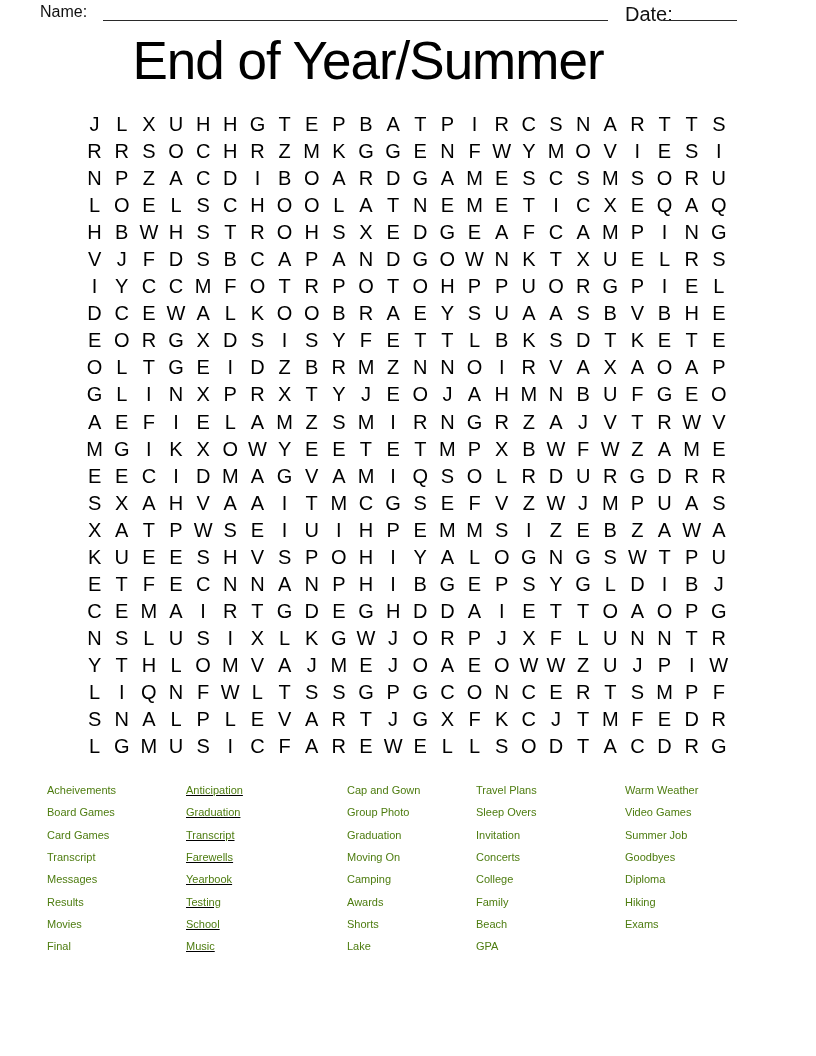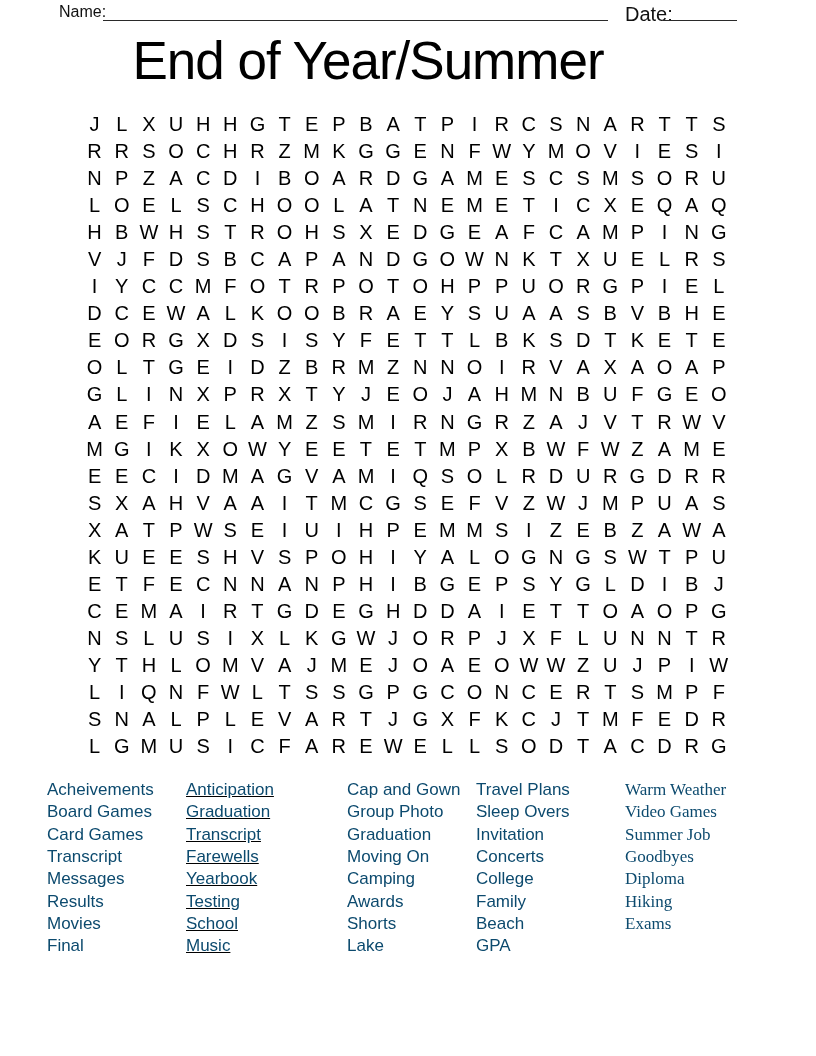--- a/index.html
+++ b/index.html
@@ -7,21 +7,21 @@
     position:relative;
     width:816px; height:1056px;
     background:#ffffff;
     color:#000;
     font-family:"Liberation Sans", sans-serif;
     overflow:hidden;
   }
   
   .name-label {
     position:absolute; left:40px; top:3px;
-    font-size:16px; color:#111;margin-left:19px;
+    font-size:16px; color:#111;
   }
   .name-line {
     position:absolute; left:103px; top:2px;
     width:505px; height:18px;
     border-bottom:1.5px solid #2a2a2a;
   }
   .date-label {
     position:absolute; left:625px; top:3px;
     font-size:20px; color:#111;
   }
@@ -58,25 +58,25 @@
   
   .words {
     position:absolute; left:0; top:779px;
     width:816px; height:200px;
   }
   .word-col { position:absolute; top:0; }
   .word-col:nth-child(1) { left:47px; }
   .word-col:nth-child(2) { left:186px;text-decoration:underline; }
   .word-col:nth-child(3) { left:331px;margin-left:16px; }
   .word-col:nth-child(4) { left:476px; }
-  .word-col:nth-child(5) { left:625px;font-family:Liberation Serif, serif; }
+  .word-col:nth-child(5) { left:625px; }
   .word {
-    font-size:17px;
+    font-size:11px;
     line-height:22.35px;
-    color:#0c4a6e;
+    color:#4d7c0f;
     white-space:nowrap;
   }
 </style>
 </head>
 <body>
 
 <div class="page">
 
   <span class="name-label">Name:</span>
   <div class="name-line"></div>

